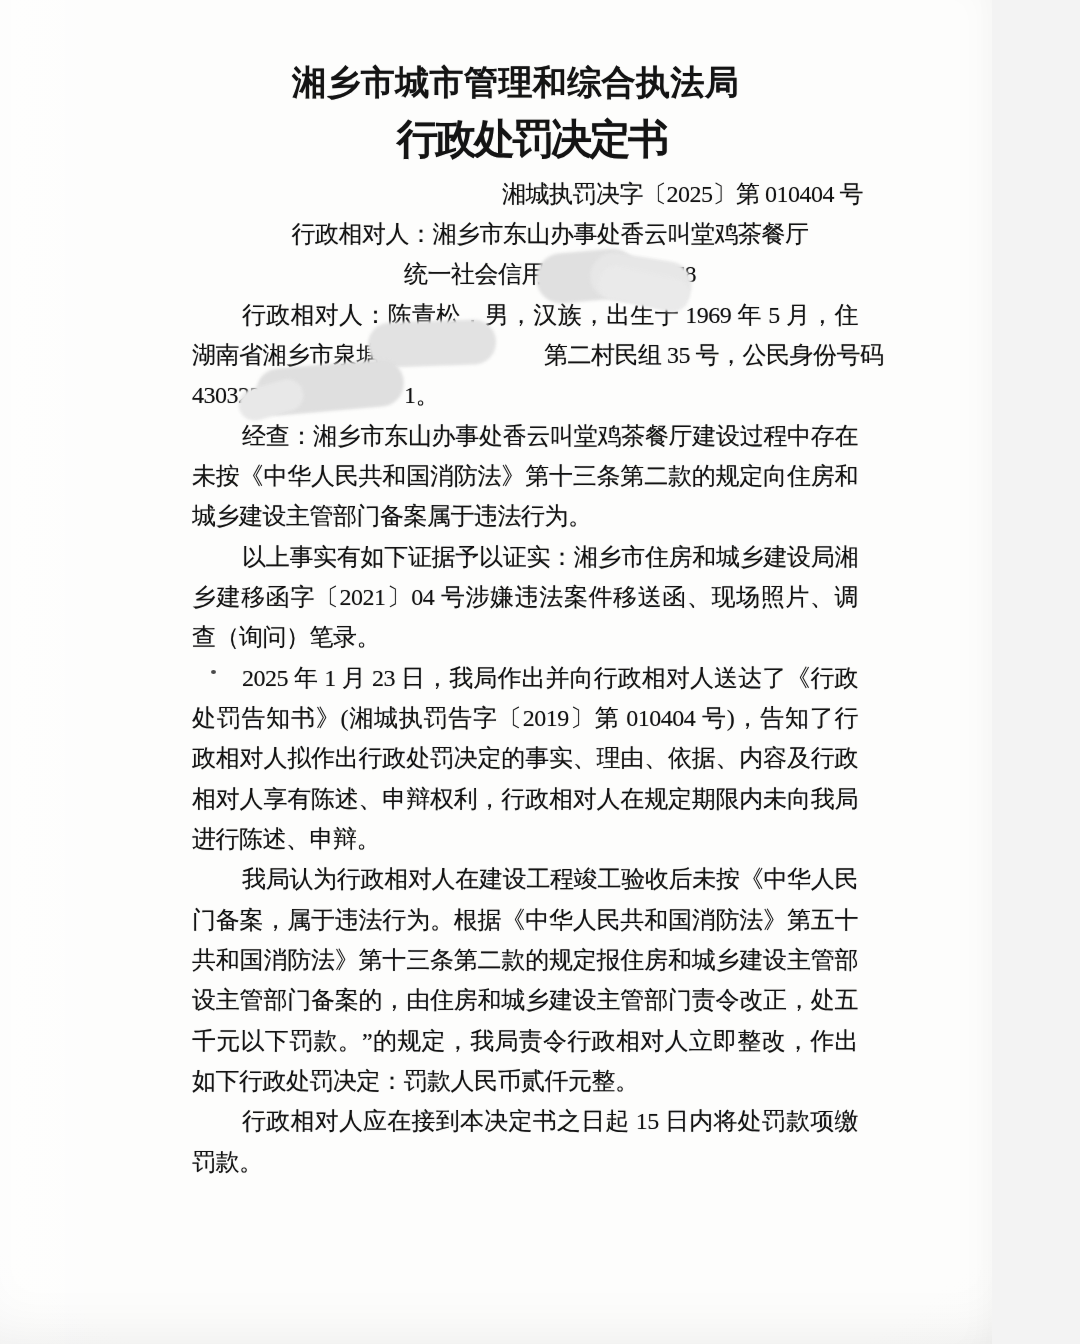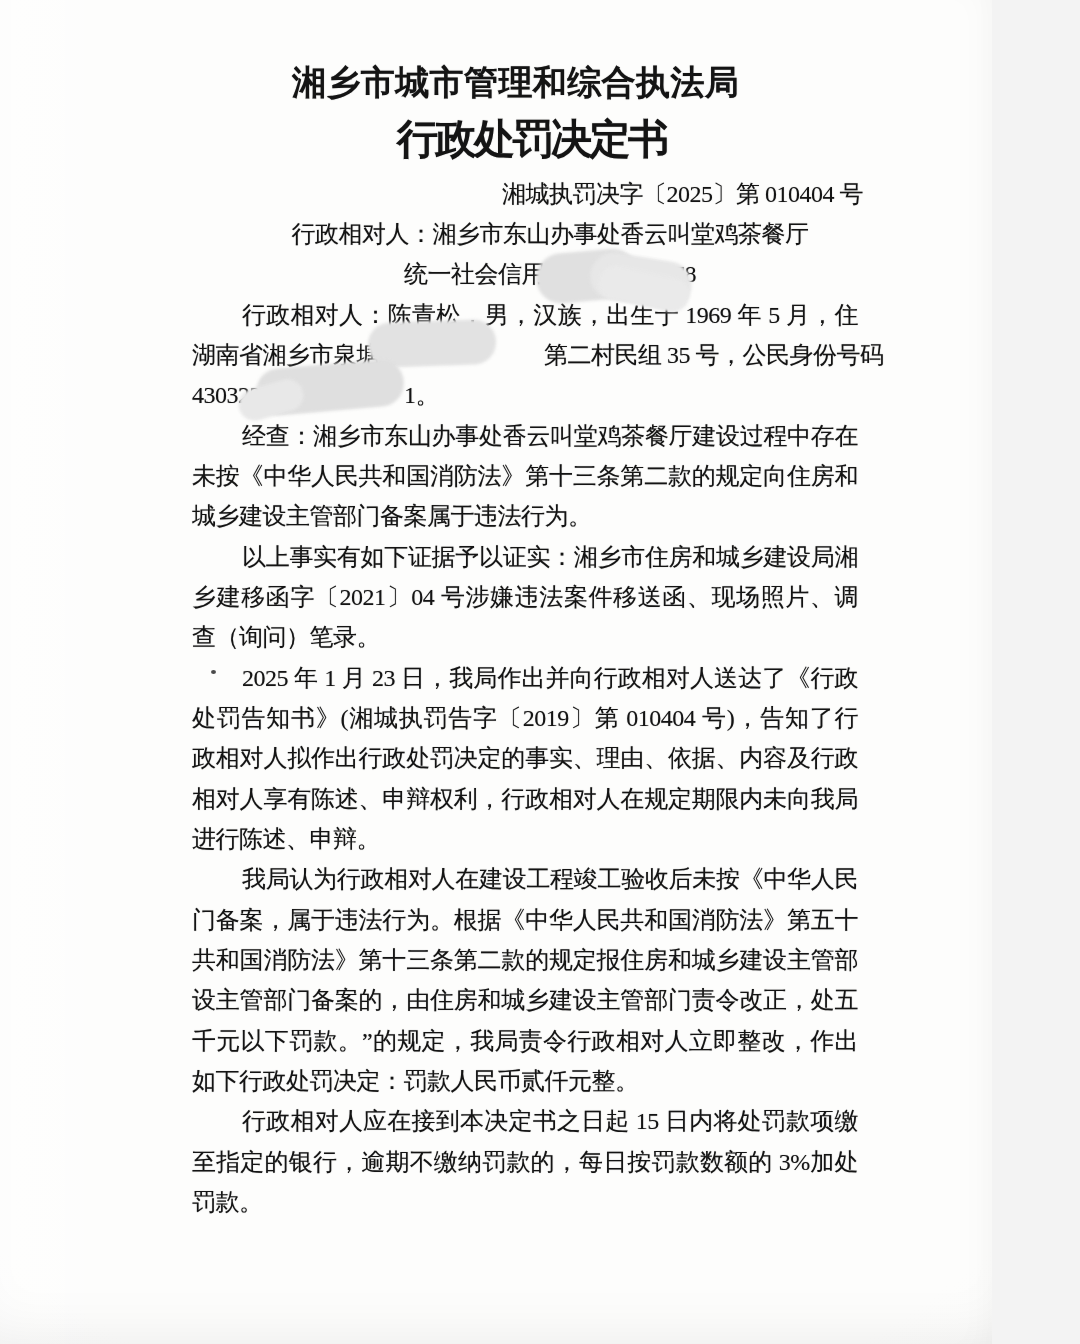--- a/index.html
+++ b/index.html
@@ -96,21 +96,20 @@
     <div class="line just">政相对人拟作出行政处罚决定的事实、理由、依据、内容及行政</div>
     <div class="line just">相对人享有陈述、申辩权利，行政相对人在规定期限内未向我局</div>
     <div class="line">进行陈述、申辩。</div>
     <div class="line indent just">我局认为行政相对人在建设工程竣工验收后未按《中华人民</div>
     <div class="line just">门备案，属于违法行为。根据《中华人民共和国消防法》第五十</div>
     <div class="line just">共和国消防法》第十三条第二款的规定报住房和城乡建设主管部</div>
     <div class="line just">设主管部门备案的，由住房和城乡建设主管部门责令改正，处五</div>
     <div class="line just">千元以下罚款。”的规定，我局责令行政相对人立即整改，作出</div>
     <div class="line">如下行政处罚决定：罚款人民币贰仟元整。</div>
     <div class="line indent just">行政相对人应在接到本决定书之日起 15 日内将处罚款项缴</div>
-    <div class="line just">至指定的银行，逾期不缴纳罚款的，每日按罚款数额的 3%加处</div>
     <div class="line">罚款。</div>
   </div>
 
   <div class="blob b-credit-a"></div>
   <div class="blob b-credit-b"></div>
   <div class="blob b-credit-c"></div>
   <div class="blob b-addr"></div>
   <div class="blob b-id-a"></div>
   <div class="blob b-id-b"></div>
 

